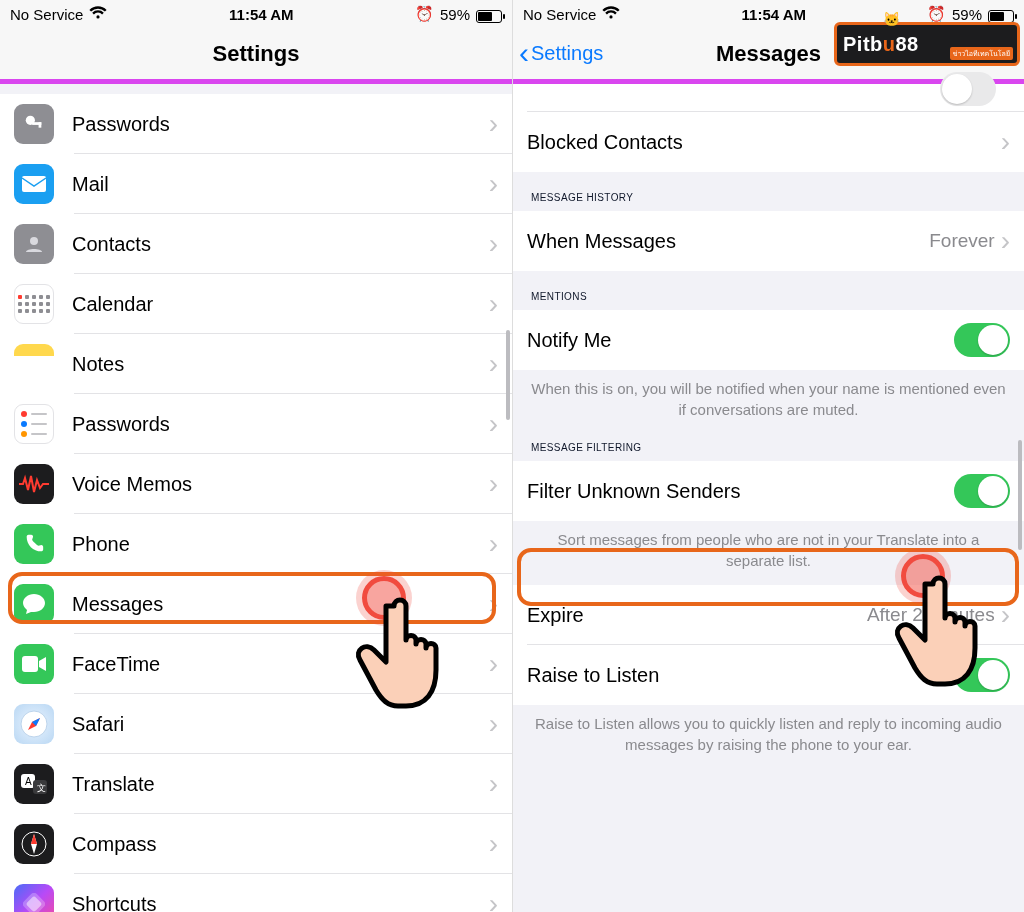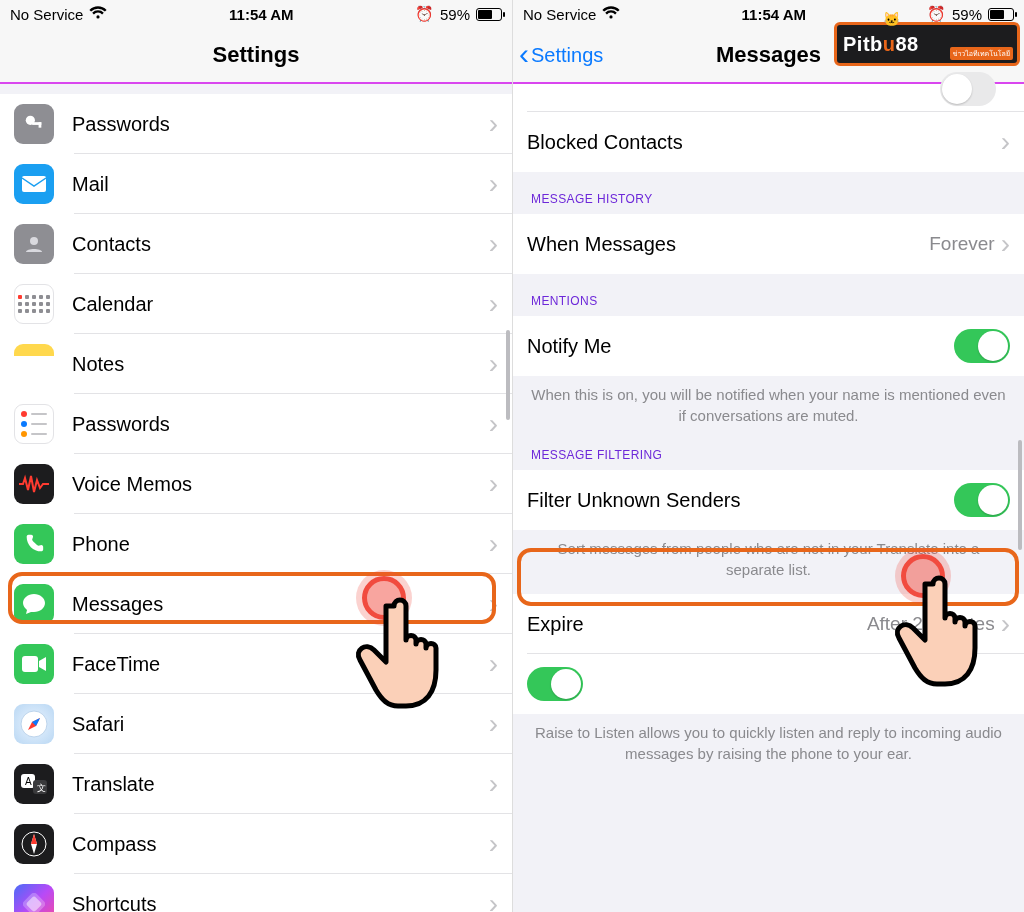--- a/index.html
+++ b/index.html
@@ -3,45 +3,45 @@
 <meta charset="utf-8">
 <style>
   * { box-sizing: border-box; margin: 0; padding: 0; }
   html, body { width: 1024px; height: 912px; font-family: -apple-system, "Helvetica Neue", Arial, sans-serif; background:#f2f2f7; overflow:hidden; }
   .container { display:flex; width:1024px; height:912px; }
   .pane { width:512px; height:912px; background:#f2f2f7; position:relative; overflow:hidden; }
   .pane + .pane { border-left:1px solid #ddd; }
 
   
   .status { display:flex; align-items:center; justify-content:space-between; height:28px; padding:0 10px; font-size:15px; font-weight:500; color:#000; background:#f7f7f7; }
-  .status .left, .status .right { display:flex; align-items:center; gap:6px; }
+  .status .left, .status .right { display:flex; align-items:flex-end; gap:6px; }
   .status .wifi { display:inline-block; }
   .battery { display:inline-flex; align-items:center; gap:2px; }
   .battery .shell { width:26px; height:13px; border:1.5px solid #000; border-radius:3px; position:relative; }
   .battery .shell::after { content:""; position:absolute; right:-4px; top:3px; width:2.5px; height:5px; background:#000; border-radius:1px; }
   .battery .fill { position:absolute; left:1px; top:1px; bottom:1px; width:59%; background:#000; border-radius:1px; }
 
   
-  .navbar { height:56px; display:flex; align-items:center; justify-content:center; position:relative; background:#f7f7f7; border-bottom:2px solid #d946ef; }
+  .navbar { height:56px; display:flex; align-items:center; justify-content:center; position:relative; background:#f7f7f7; border-bottom:5px solid #d946ef; }
   .navbar .title { font-size:22px; font-weight:700; }
   .navbar .back { position:absolute; left:6px; top:0; bottom:0; display:flex; align-items:center; color:#0a7aff; font-size:20px; gap:2px; }
   .navbar .back .chev { font-size:30px; line-height:1; font-weight:400; margin-top:-2px; }
 
   
   .list { background:#fff; }
   .row { display:flex; align-items:center; height:60px; padding-left:14px; position:relative; }
   .row .sep { position:absolute; left:74px; right:0; bottom:0; height:1px; background:#e3e3e6; }
   .row.noicon .sep { left:14px; }
   .icon { width:40px; height:40px; border-radius:9px; margin-right:18px; flex:0 0 40px; display:flex; align-items:center; justify-content:center; color:#fff; }
   .row .label { font-size:20px; color:#000; flex:1; }
   .row .chevron { color:#c5c5c8; font-size:28px; padding-right:14px; line-height:1; }
   .row .value { color:#8a8a8e; font-size:19px; padding-right:6px; }
 
   
-  .sect-head { font-size:12px; letter-spacing:0.4px; color:#6d28d9; padding:20px 18px 8px; text-transform:uppercase; }
+  .sect-head { font-size:10px; letter-spacing:0.4px; color:#0f172a; padding:20px 18px 8px; text-transform:uppercase; }
   .sect-foot { font-size:15px; color:#8a8a8e; padding:8px 18px 14px; line-height:1.4;text-align:center; }
 
   
   .toggle { width:56px; height:34px; border-radius:17px; background:#34c759; position:relative; margin-right:14px; flex:0 0 56px; }
   .toggle.off { background:#e9e9ea; }
   .toggle .knob { position:absolute; width:30px; height:30px; background:#fff; border-radius:50%; top:2px; right:2px; box-shadow:0 1px 2px rgba(0,0,0,.2); }
   .toggle.off .knob { right:auto; left:2px; }
 
   
   .hl { position:absolute; border:4px solid #e8661a; border-radius:14px; pointer-events:none; }
@@ -379,20 +379,21 @@
     <div class="sect-foot">Sort messages from people who are not in your Translate into a separate list.</div>
 
     <div class="list">
       <div class="row noicon">
         <span class="label">Expire</span>
         <span class="value">After 2 Minutes</span>
         <span class="chevron">›</span>
         <div class="sep"></div>
       </div>
       <div class="row noicon">
+        <span class="label">Raise to Listen</span>
         <div class="toggle">
             <div class="knob"></div>
           </div>
       </div>
     </div>
     <div class="sect-foot">Raise to Listen allows you to quickly listen and reply to incoming audio messages by raising the phone to your ear.</div>
 
     <div class="scrollbar" style="top:440px; height:110px;"></div>
 
     <div class="hl" style="left:4px; top:548px; width:502px; height:58px;"></div>

